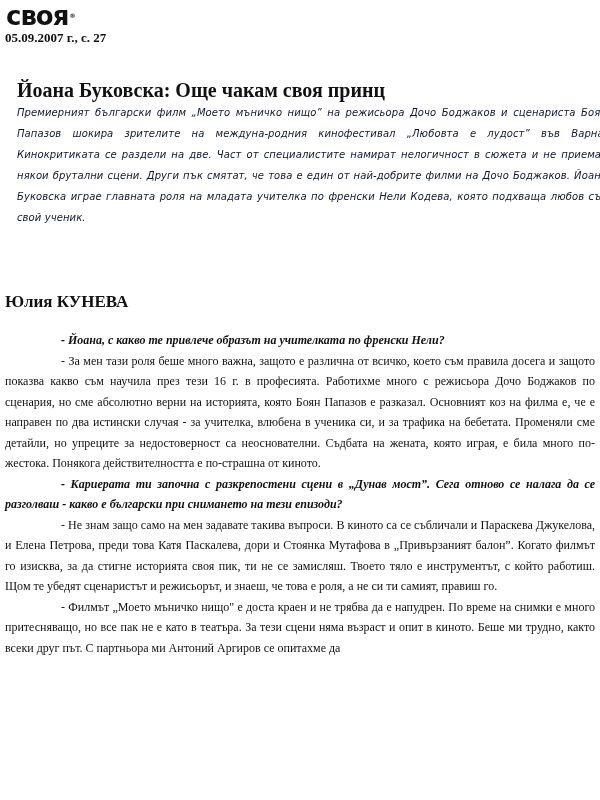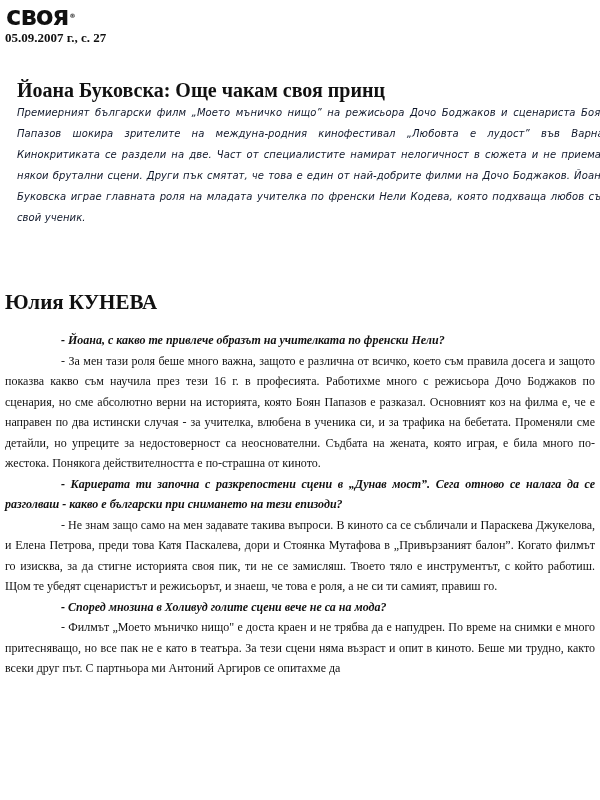--- a/index.html
+++ b/index.html
@@ -26,21 +26,21 @@
   }
   .lead {
     position: absolute; left: 12px; top: 102px; width: 590px;
     font-family: "DejaVu Sans", sans-serif; font-style: italic;
     font-size: 10px; line-height: 21px; text-align: justify; letter-spacing: 0.1px;
     color: #0f172a;
   }
   .author {
     position: absolute; left: 0; top: 292px;
     font-family: "Liberation Serif", serif; font-weight: bold;
-    font-size: 21px; line-height: 20px;
+    font-size: 17px; line-height: 20px;
   }
   .body {
     position: absolute; left: 0; top: 330px; width: 590px;
     font-family: "Liberation Serif", serif; font-size: 12px;
     line-height: 20.5px; text-align: justify;
   }
   .body p { margin: 0; text-indent: 56px; }
   .body p.q { font-weight: bold; font-style: italic; }
 </style>
 </head>
@@ -57,16 +57,15 @@
 
   <div class="lead">Премиерният български филм „Моето мъничко нищо” на режисьора Дочо Боджаков и сценариста Боян Папазов шокира зрителите на междуна-родния кинофестивал „Любовта е лудост” във Варна. Кинокритиката се раздели на две. Част от специалистите намират нелогичност в сюжета и не приемат някои брутални сцени. Други пък смятат, че това е един от най-добрите филми на Дочо Боджаков. Йоана Буковска играе главната роля на младата учителка по френски Нели Кодева, която подхваща любов със свой ученик.</div>
 
   <div class="author">Юлия КУНЕВА</div>
 
   <div class="body">
     <p class="q">- Йоана, с какво те привлече образът на учителката по френски Нели?</p>
     <p>- За мен тази роля беше много важна, защото е различна от всичко, което съм правила досега и защото показва какво съм научила през тези 16 г. в професията. Работихме много с режисьора Дочо Боджаков по сценария, но сме абсолютно верни на историята, която Боян Папазов е разказал. Основният коз на филма е, че е направен по два истински случая - за учителка, влюбена в ученика си, и за трафика на бебетата. Променяли сме детайли, но упреците за недостоверност са неоснователни. Съдбата на жената, която играя, е била много по-жестока. Понякога действителността е по-страшна от киното.</p>
     <p class="q">- Кариерата ти започна с разкрепостени сцени в „Дунав мост”. Сега отново се налага да се разголваш - какво е български при снимането на тези епизоди?</p>
     <p>- Не знам защо само на мен задавате такива въпроси. В киното са се събличали и Параскева Джукелова, и Елена Петрова, преди това Катя Паскалева, дори и Стоянка Мутафова в „Привързаният балон”. Когато филмът го изисква, за да стигне историята своя пик, ти не се замисляш. Твоето тяло е инструментът, с който работиш. Щом те убедят сценаристът и режисьорът, и знаеш, че това е роля, а не си ти самият, правиш го.</p>
-    <p class="q">- Според мнозина в Холивуд голите сцени вече не са на мода?</p>
     <p>- Филмът „Моето мъничко нищо" е доста краен и не трябва да е напудрен. По време на снимки е много притесняващо, но все пак не е като в театъра. За тези сцени няма възраст и опит в киното. Беше ми трудно, както всеки друг път. С партньора ми Антоний Аргиров се опитахме да</p>
   </div>
 </div>
 
 </body></html>

